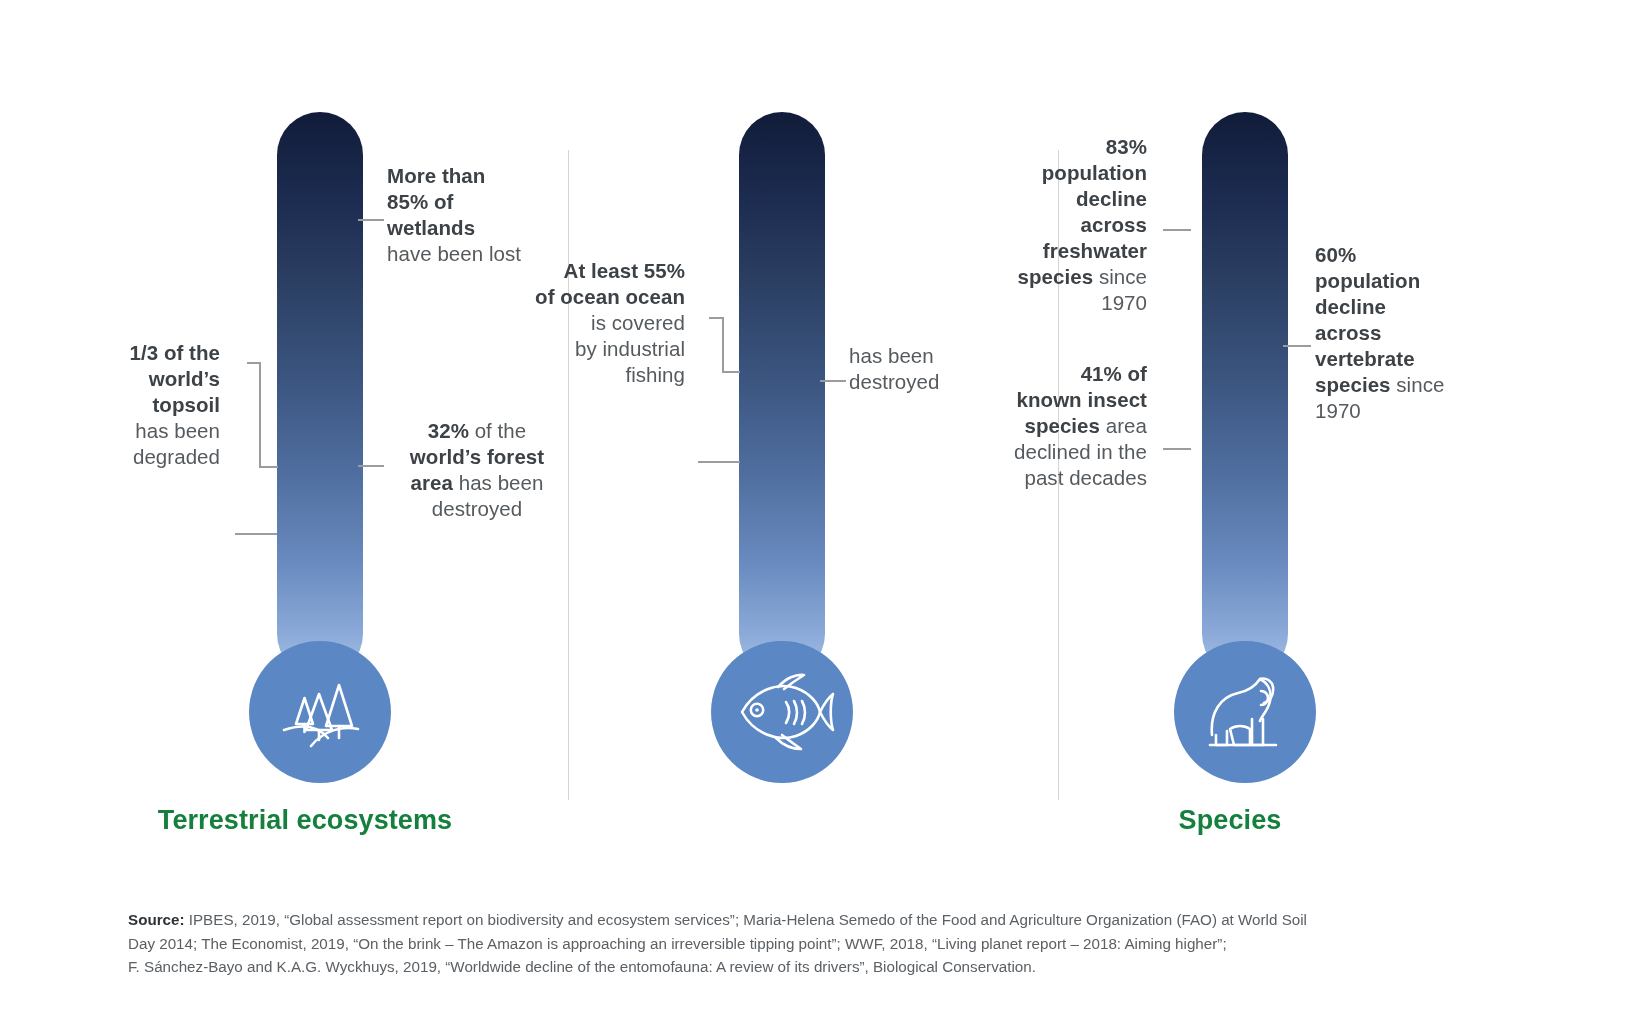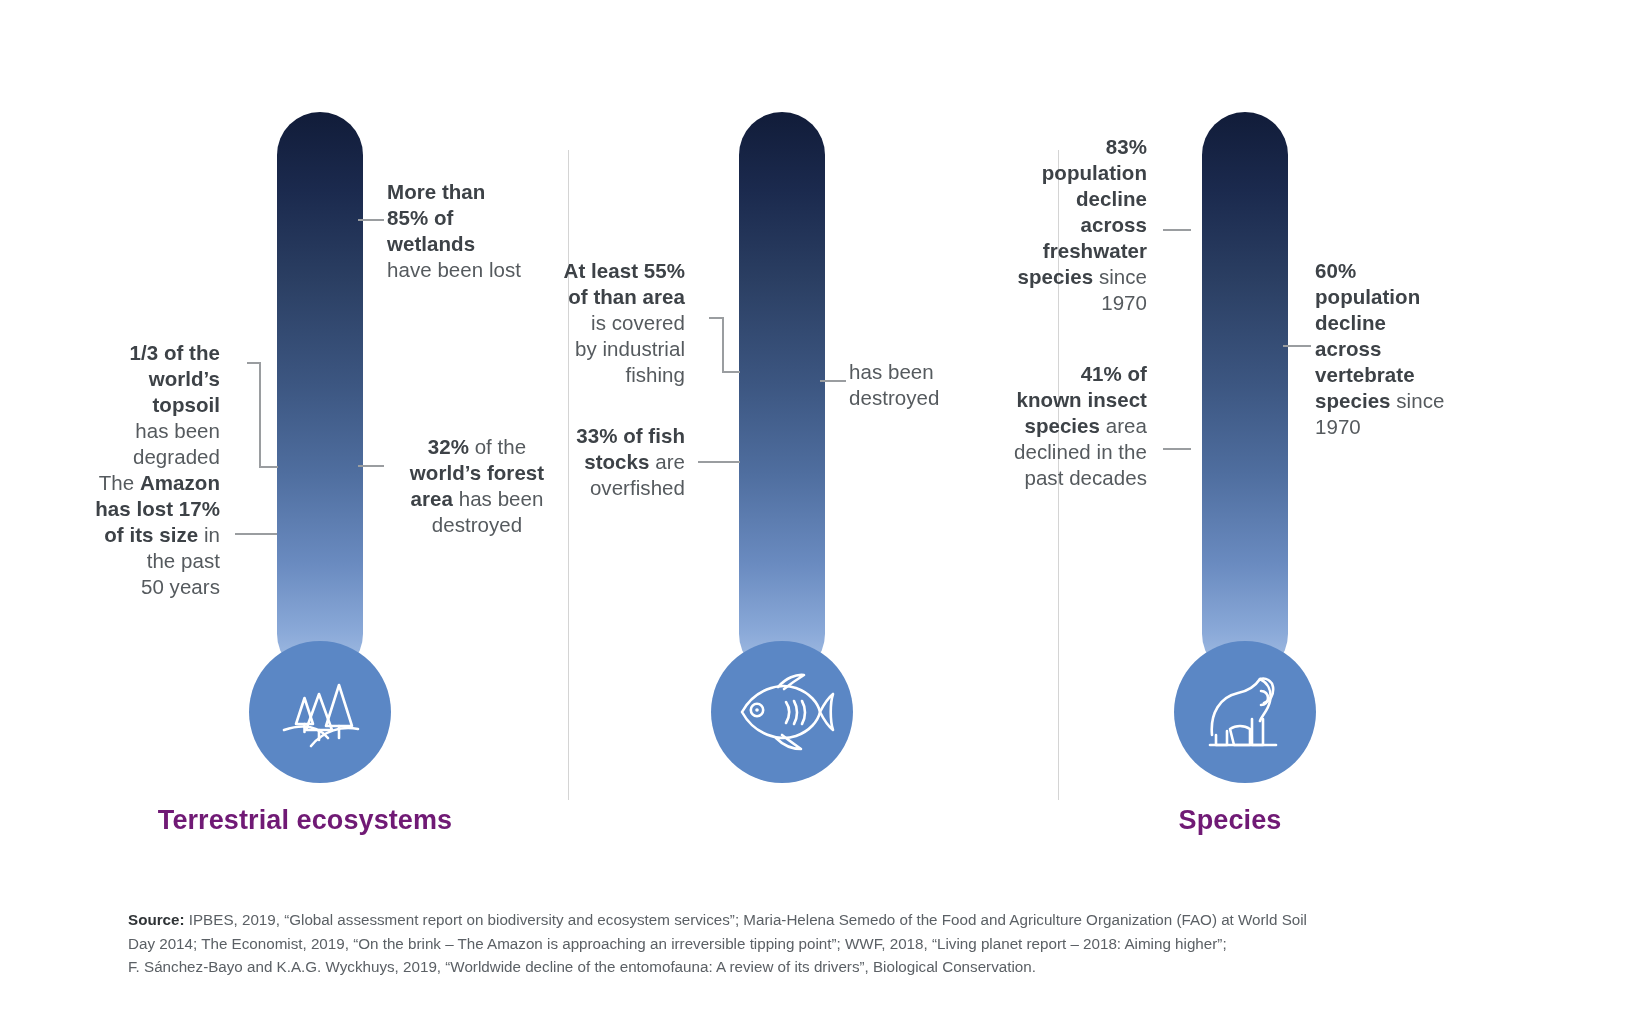--- a/index.html
+++ b/index.html
@@ -54,41 +54,41 @@
     display: flex;
     align-items: center;
     justify-content: center;
   }
   .icon-circle svg { display: block; }
 
   
   .panel-title {
     position: absolute;
     text-align: center;
-    color: #701a75;
+    color: #15803d;
     font-size: 27px;
     font-weight: bold;
     letter-spacing: 0.1px;
     white-space: nowrap;
   }
 
   
   .callout {
     position: absolute;
     font-size: 20.5px;
     line-height: 26px;
     color: #555a5e;
     letter-spacing: 0.05px;
   }
   .callout b {
     color: #3d4247;
     font-weight: bold;
   }
   .callout.right-aligned { text-align: right; }
-  .callout.left-aligned  { text-align: left; margin-top: 16px; }
+  .callout.left-aligned  { text-align: left; }
 
   
   .leader {
     position: absolute;
     background: #9a9da0;
   }
   .leader.horiz { height: 1.5px; }
   .leader.vert  { width: 1.5px; }
 
   
@@ -160,27 +160,20 @@
     <span>degraded</span>
   </div>
 
   <div class="callout left-aligned" style="left:387px; top:418px; width:180px;text-align:center;">
     <b><span>32%</span></b><span> of the</span><br>
     <b><span>world’s forest</span></b><br>
     <b><span>area</span></b><span> has been</span><br>
     <span>destroyed</span>
   </div>
 
-  <div class="callout right-aligned" style="left:45px; top:470px; width:175px;">
-    <span>The </span><b><span>Amazon</span></b><br>
-    <b><span>has lost 17%</span></b><br>
-    <b><span>of its size</span></b><span> in</span><br>
-    <span>the past</span><br>
-    <span>50 years</span>
-  </div>
 
   <div class="bar" id="bar-2" style="left:739px; top:112px; height:565px;"></div>
 
   <div class="icon-circle" style="left:711px; top:641px;">
     <svg width="112" height="112" viewBox="0 0 112 112">
       <g fill="none" stroke="#ffffff" stroke-width="2.6" stroke-linecap="round" stroke-linejoin="round">
 
         <path d="M16 56 C28 34 52 26 70 32 C84 37 92 47 94 56 C92 65 84 75 70 80 C52 86 28 78 16 56 Z"></path>
 
         <path d="M94 56 C98 48 102 42 107 38 C104 47 104 65 107 74 C102 70 98 64 94 56 Z"></path>
@@ -203,31 +196,26 @@
   <div class="leader vert" style="left:722px; top:317px; height:55px;"></div>
   <div class="leader horiz" style="left:709px; top:317px; width:14px;"></div>
   <div class="leader horiz" style="left:722px; top:371px; width:18px;"></div>
 
   <div class="leader horiz" style="left:698px; top:461px; width:42px;"></div>
 
   <div class="leader horiz" style="left:820px; top:380px; width:26px;"></div>
 
   <div class="callout right-aligned" style="left:525px; top:258px; width:160px;">
     <b><span>At least 55%</span><br>
-       <span>of than area</span></b><br>
+       <span>of ocean ocean</span></b><br>
     <span>is covered</span><br>
     <span>by industrial</span><br>
     <span>fishing</span>
   </div>
 
-  <div class="callout right-aligned" style="left:525px; top:423px; width:160px;">
-    <b><span>33% of fish</span></b><br>
-    <b><span>stocks</span></b><span> are</span><br>
-    <span>overfished</span>
-  </div>
 
   <div class="callout left-aligned" style="left:849px; top:317px; width:180px;">
     <br>
     <span>has been</span><br>
     <span>destroyed</span>
   </div>
 
   <div class="bar" id="bar-3" style="left:1202px; top:112px; height:565px;"></div>
 
   <div class="icon-circle" style="left:1174px; top:641px;">

